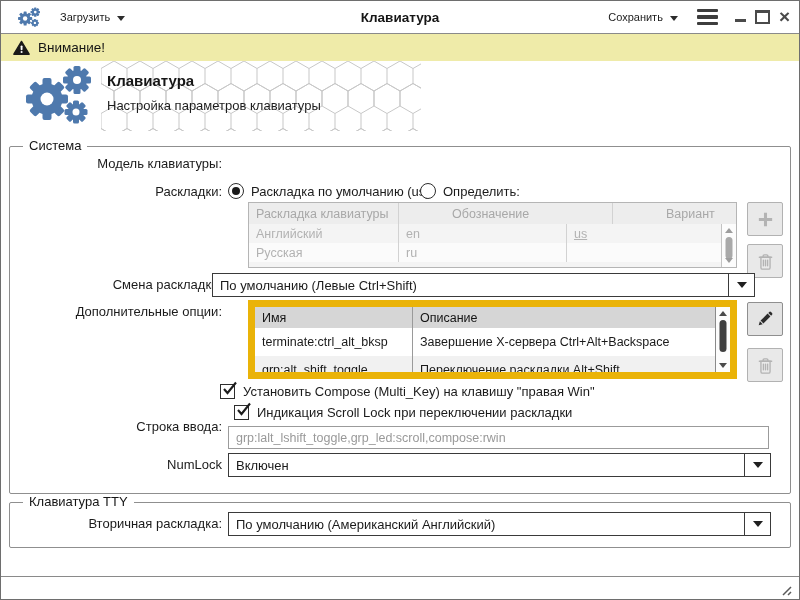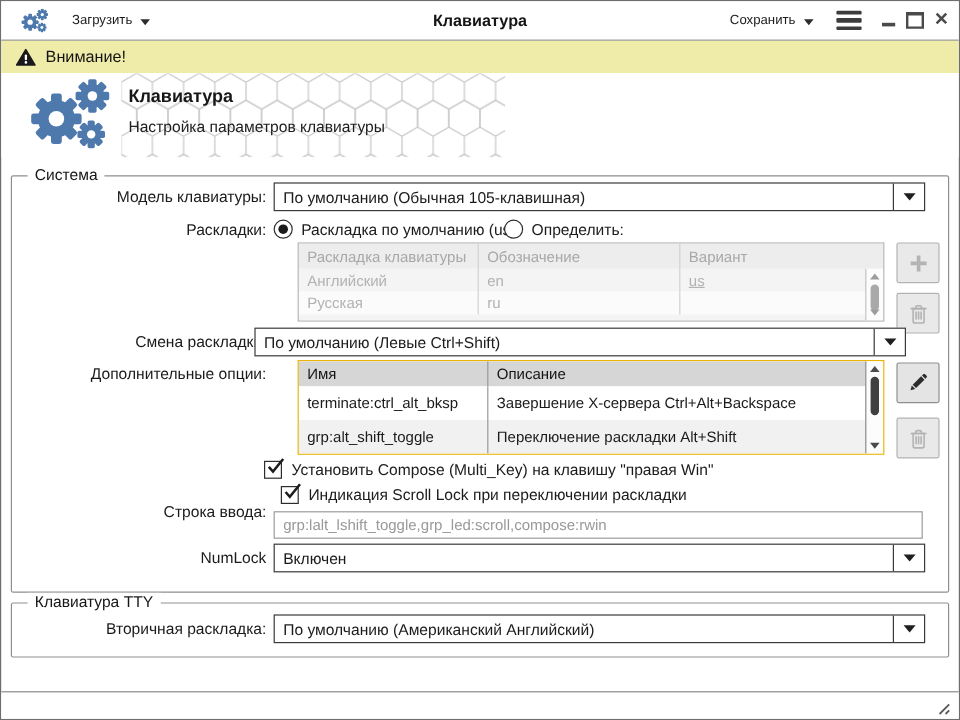--- a/index.html
+++ b/index.html
@@ -53,25 +53,25 @@
   .radio.on::after{content:"";position:absolute;inset:3px;border-radius:50%;background:#1a1a1a;}
   .cbrow{position:absolute;display:flex;align-items:center;gap:8px;font-size:13px;color:#1b1b1b;white-space:nowrap;}
   .cbox{width:13px;height:13px;border:1.5px solid #2d2d2d;background:#fff;position:relative;flex:0 0 auto;}
   .cbox svg{position:absolute;left:0px;top:-4px;overflow:visible;}
 
   
   .tbl{position:absolute;box-sizing:border-box;background:#fff;font-size:12.5px;overflow:hidden;}
   .row{display:flex;}
   .cell{box-sizing:border-box;padding:0 7px;display:flex;align-items:center;white-space:nowrap;overflow:hidden;}
   .tbl1{border:1px solid #b5b5b5;color:#b2b2b2;}
-  .tbl1 .hrow{height:21px;background:#ededed;color:#a8a8a8;}
+  .tbl1 .hrow{height:21px;background:#ededed;color:#a8a8a8;gap:46px;}
   .tbl1 .drow{height:19px;}
   .tbl1 .cell{border-right:1px solid #d2d2d2;}
   .tbl1 .cell:last-child{border-right:none;}
-  .tbl2{border:1px solid #eab308;color:#1a1a1a;}
+  .tbl2{border:7px solid #eab308;color:#1a1a1a;}
   .tbl2 .hrow{height:21px;background:#d6d6d6;color:#141414;}
   .tbl2 .drow{height:28px;}
   .tbl2 .cell{border-right:1px solid #9a9a9a;}
   .tbl2 .cell:last-child{border-right:none;}
 
   
   .sbar{position:absolute;right:0;width:15px;box-sizing:border-box;border-left:1px solid #c3c3c3;background:#fcfcfc;}
   .sb-up,.sb-dn{position:absolute;left:50%;transform:translateX(-50%);width:0;height:0;border-left:4px solid transparent;border-right:4px solid transparent;}
   .sb-up{top:4px;border-bottom:5px solid #9d9d9d;}
   .sb-dn{bottom:4px;border-top:5px solid #9d9d9d;}
@@ -180,26 +180,20 @@
         <use href="#gears-sym"></use>
       </svg>
     <div class="h-title">Клавиатура</div>
     <div class="h-sub">Настройка параметров клавиатуры</div>
   </div>
 
   <div class="group" style="left:8px;top:145px;width:780px;height:346px;">
     <span class="legend">Система</span>
 
     <div class="label" style="left:0;top:5px;width:212px;line-height:24px;">Модель клавиатуры:</div>
-    <div class="combo" style="left:218px;top:5px;width:543px;height:24px;">
-      <div class="ctext">По умолчанию (Обычная 105-клавишная)</div>
-      <div class="carrow">
-          <i></i>
-        </div>
-    </div>
 
     <div class="label" style="left:0;top:36px;width:212px;line-height:17px;">Раскладки:</div>
     <div class="radiorow" style="left:218px;top:35px;height:18px;">
       <span class="radio on"></span>
       <span>Раскладка по умолчанию (us)</span>
     </div>
     <div class="radiorow" style="left:410px;top:35px;height:18px;">
       <span class="radio"></span>
       <span>Определить:</span>
     </div>

